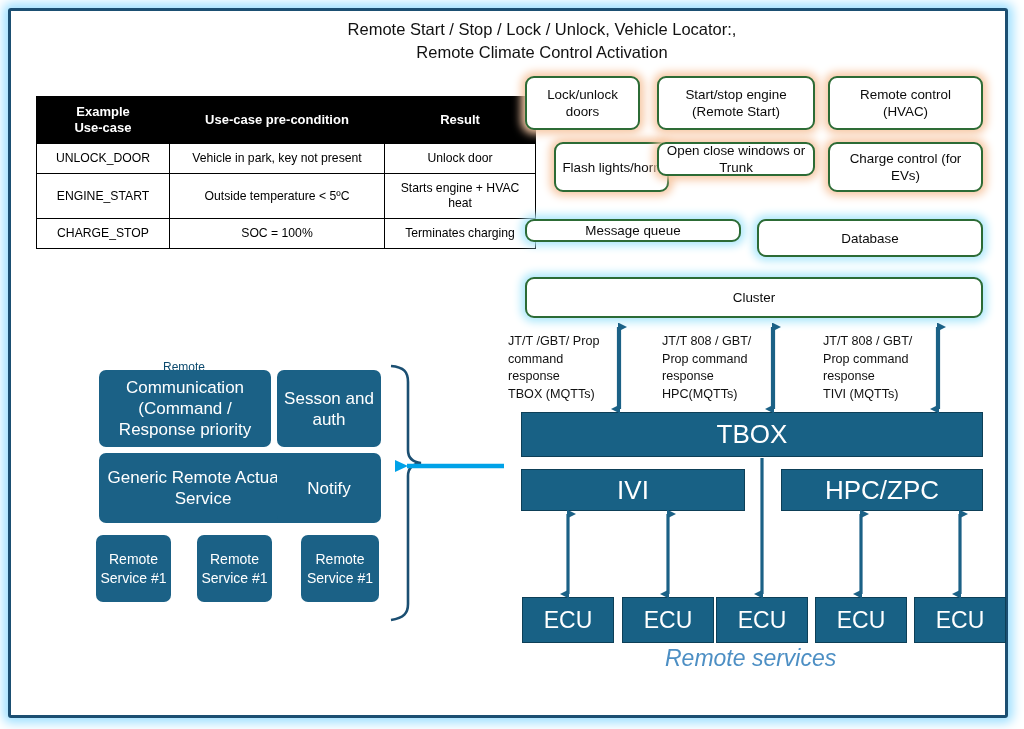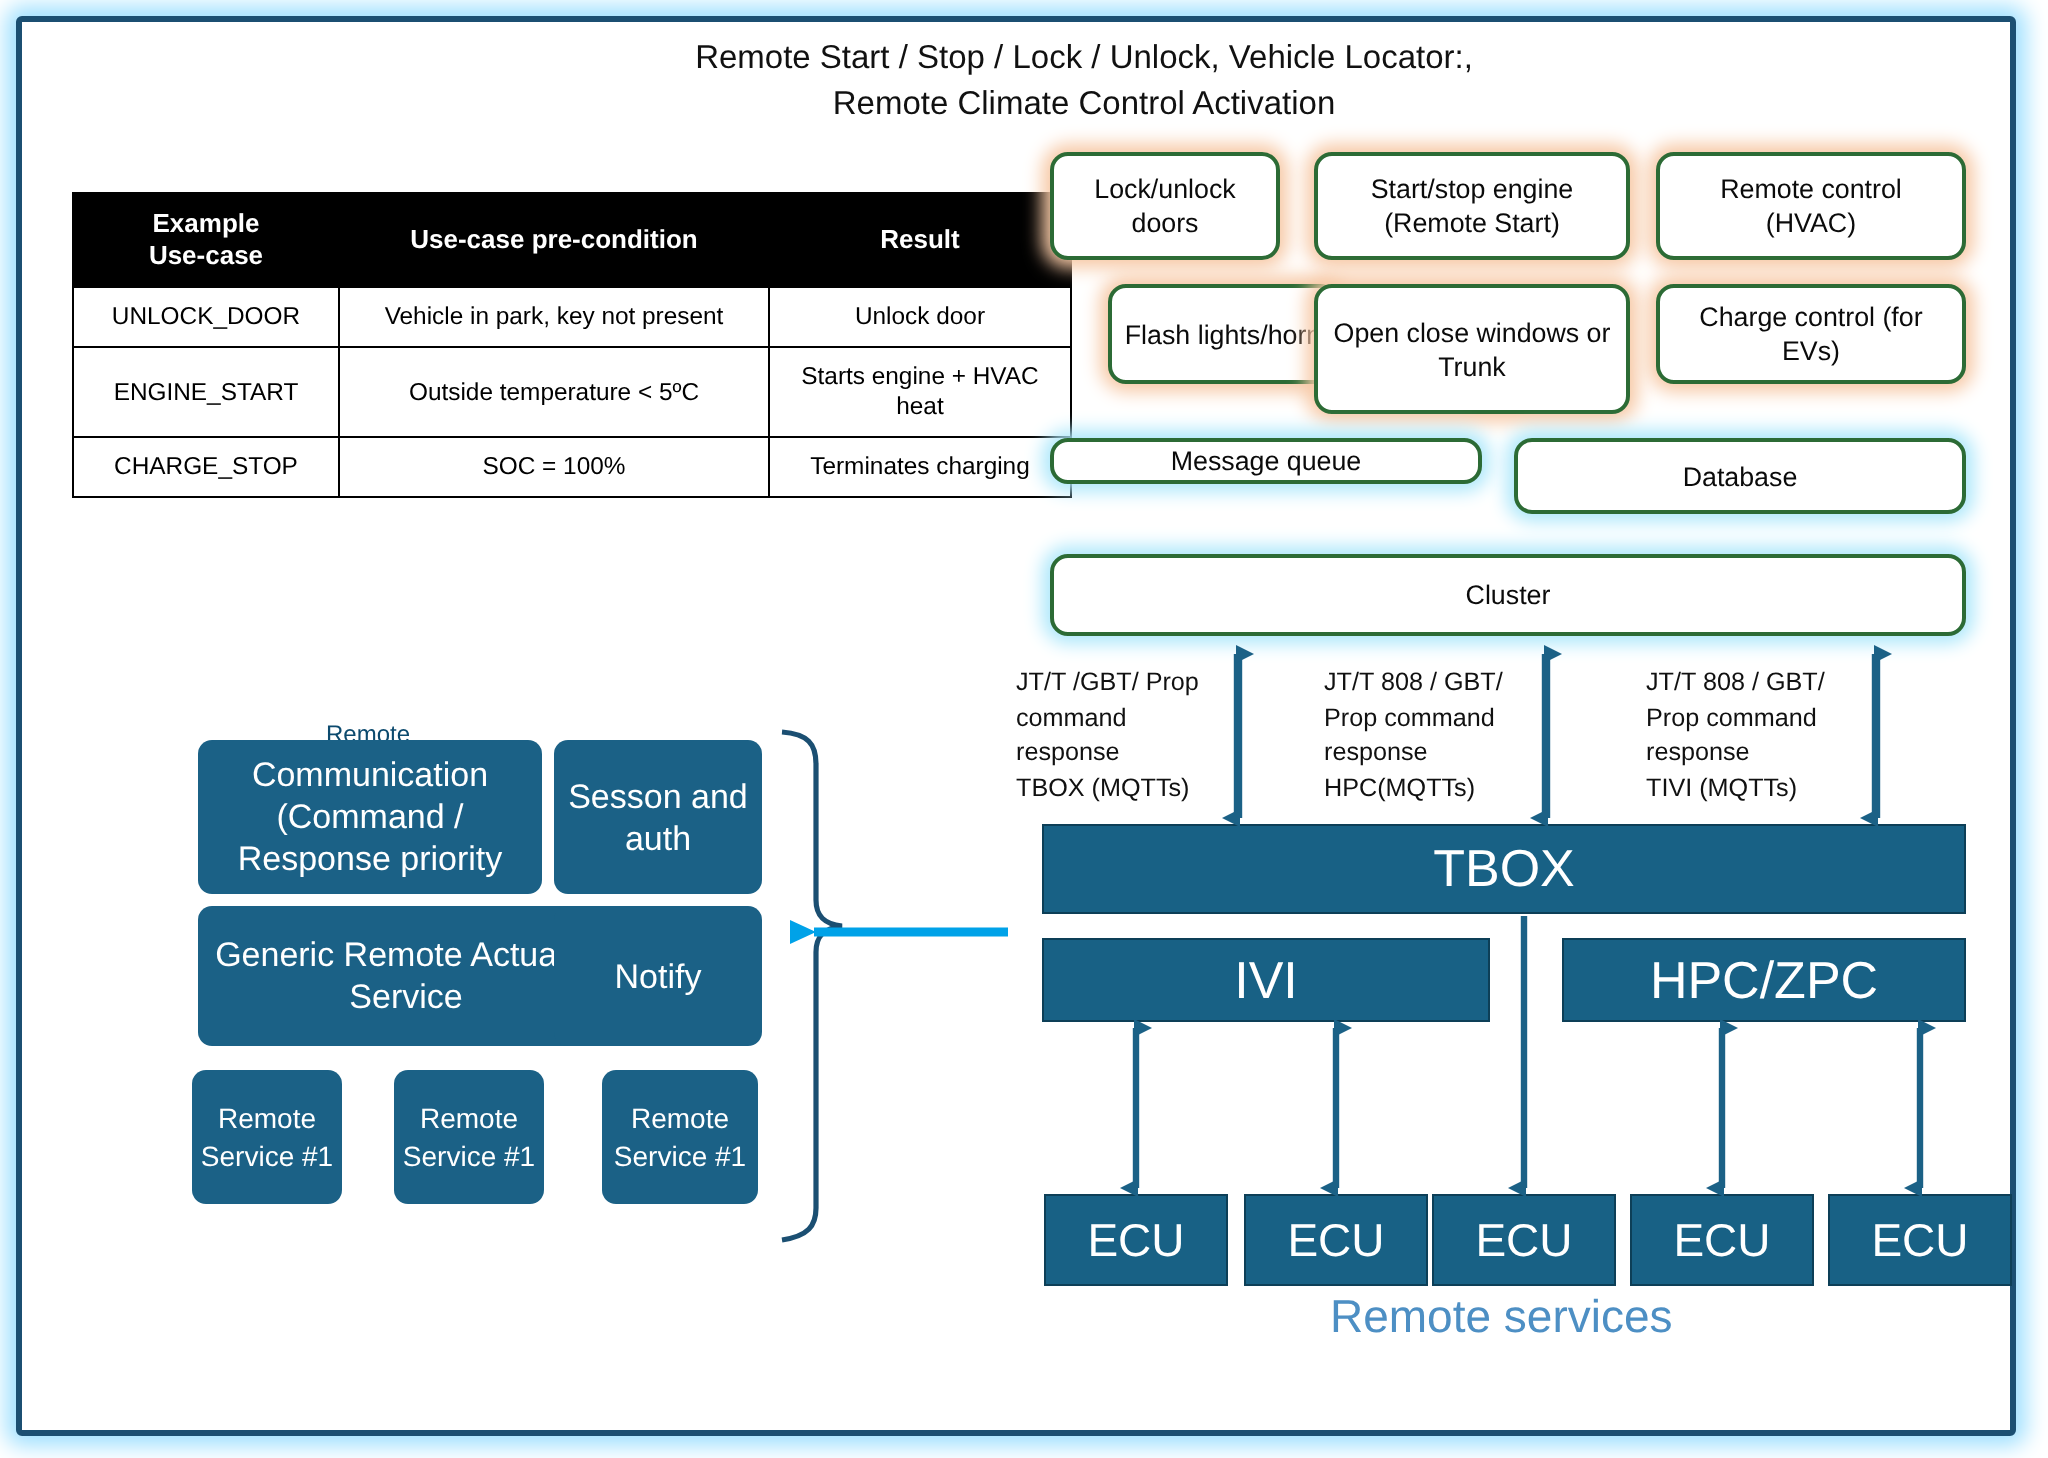--- a/index.html
+++ b/index.html
@@ -77,21 +77,21 @@
   }
 
   
   .proto{
     position:absolute;font-size:12.6px;line-height:17.5px;color:#111;
     white-space:pre-line;
   }
 
   
   .caption{
-    position:absolute;font-size:23px;
+    position:absolute;font-style:italic;font-size:23px;
     color:#4d8fc4;font-weight:400;
   }
 
   
   svg.overlay{position:absolute;left:0;top:0;width:1024px;height:729px;
     pointer-events:none;}
 </style>
 </head>
 <body>
 
@@ -132,21 +132,21 @@
         <td>Terminates charging</td>
       </tr>
     </tbody>
   </table>
 
   <div class="card glow-peach" style="left:525px;top:76px;width:115px;height:54px;">Lock/unlock doors</div>
   <div class="card glow-peach" style="left:657px;top:76px;width:158px;height:54px;">Start/stop engine (Remote Start)</div>
   <div class="card glow-peach" style="left:828px;top:76px;width:155px;height:54px;">Remote control (HVAC)</div>
 
   <div class="card glow-peach" style="left:525px;top:142px;width:115px;height:50px;margin-left:29px;">Flash lights/horn</div>
-  <div class="card glow-peach" style="left:657px;top:142px;width:158px;height:65px;">Open close windows or Trunk</div>
+  <div class="card glow-peach" style="left:657px;top:142px;width:158px;height:34px;">Open close windows or Trunk</div>
   <div class="card glow-peach" style="left:828px;top:142px;width:155px;height:50px;">Charge control (for EVs)</div>
 
   <div class="card glow-cyan" style="left:525px;top:219px;width:216px;height:23px;">Message queue</div>
   <div class="card glow-cyan" style="left:757px;top:219px;width:226px;height:38px;">Database</div>
   <div class="card glow-cyan" style="left:525px;top:277px;width:458px;height:41px;">Cluster</div>
 
   <div class="proto" style="left:508px;top:333px;width:112px;">JT/T /GBT/ Prop
 command
 response
 TBOX (MQTTs)</div>

